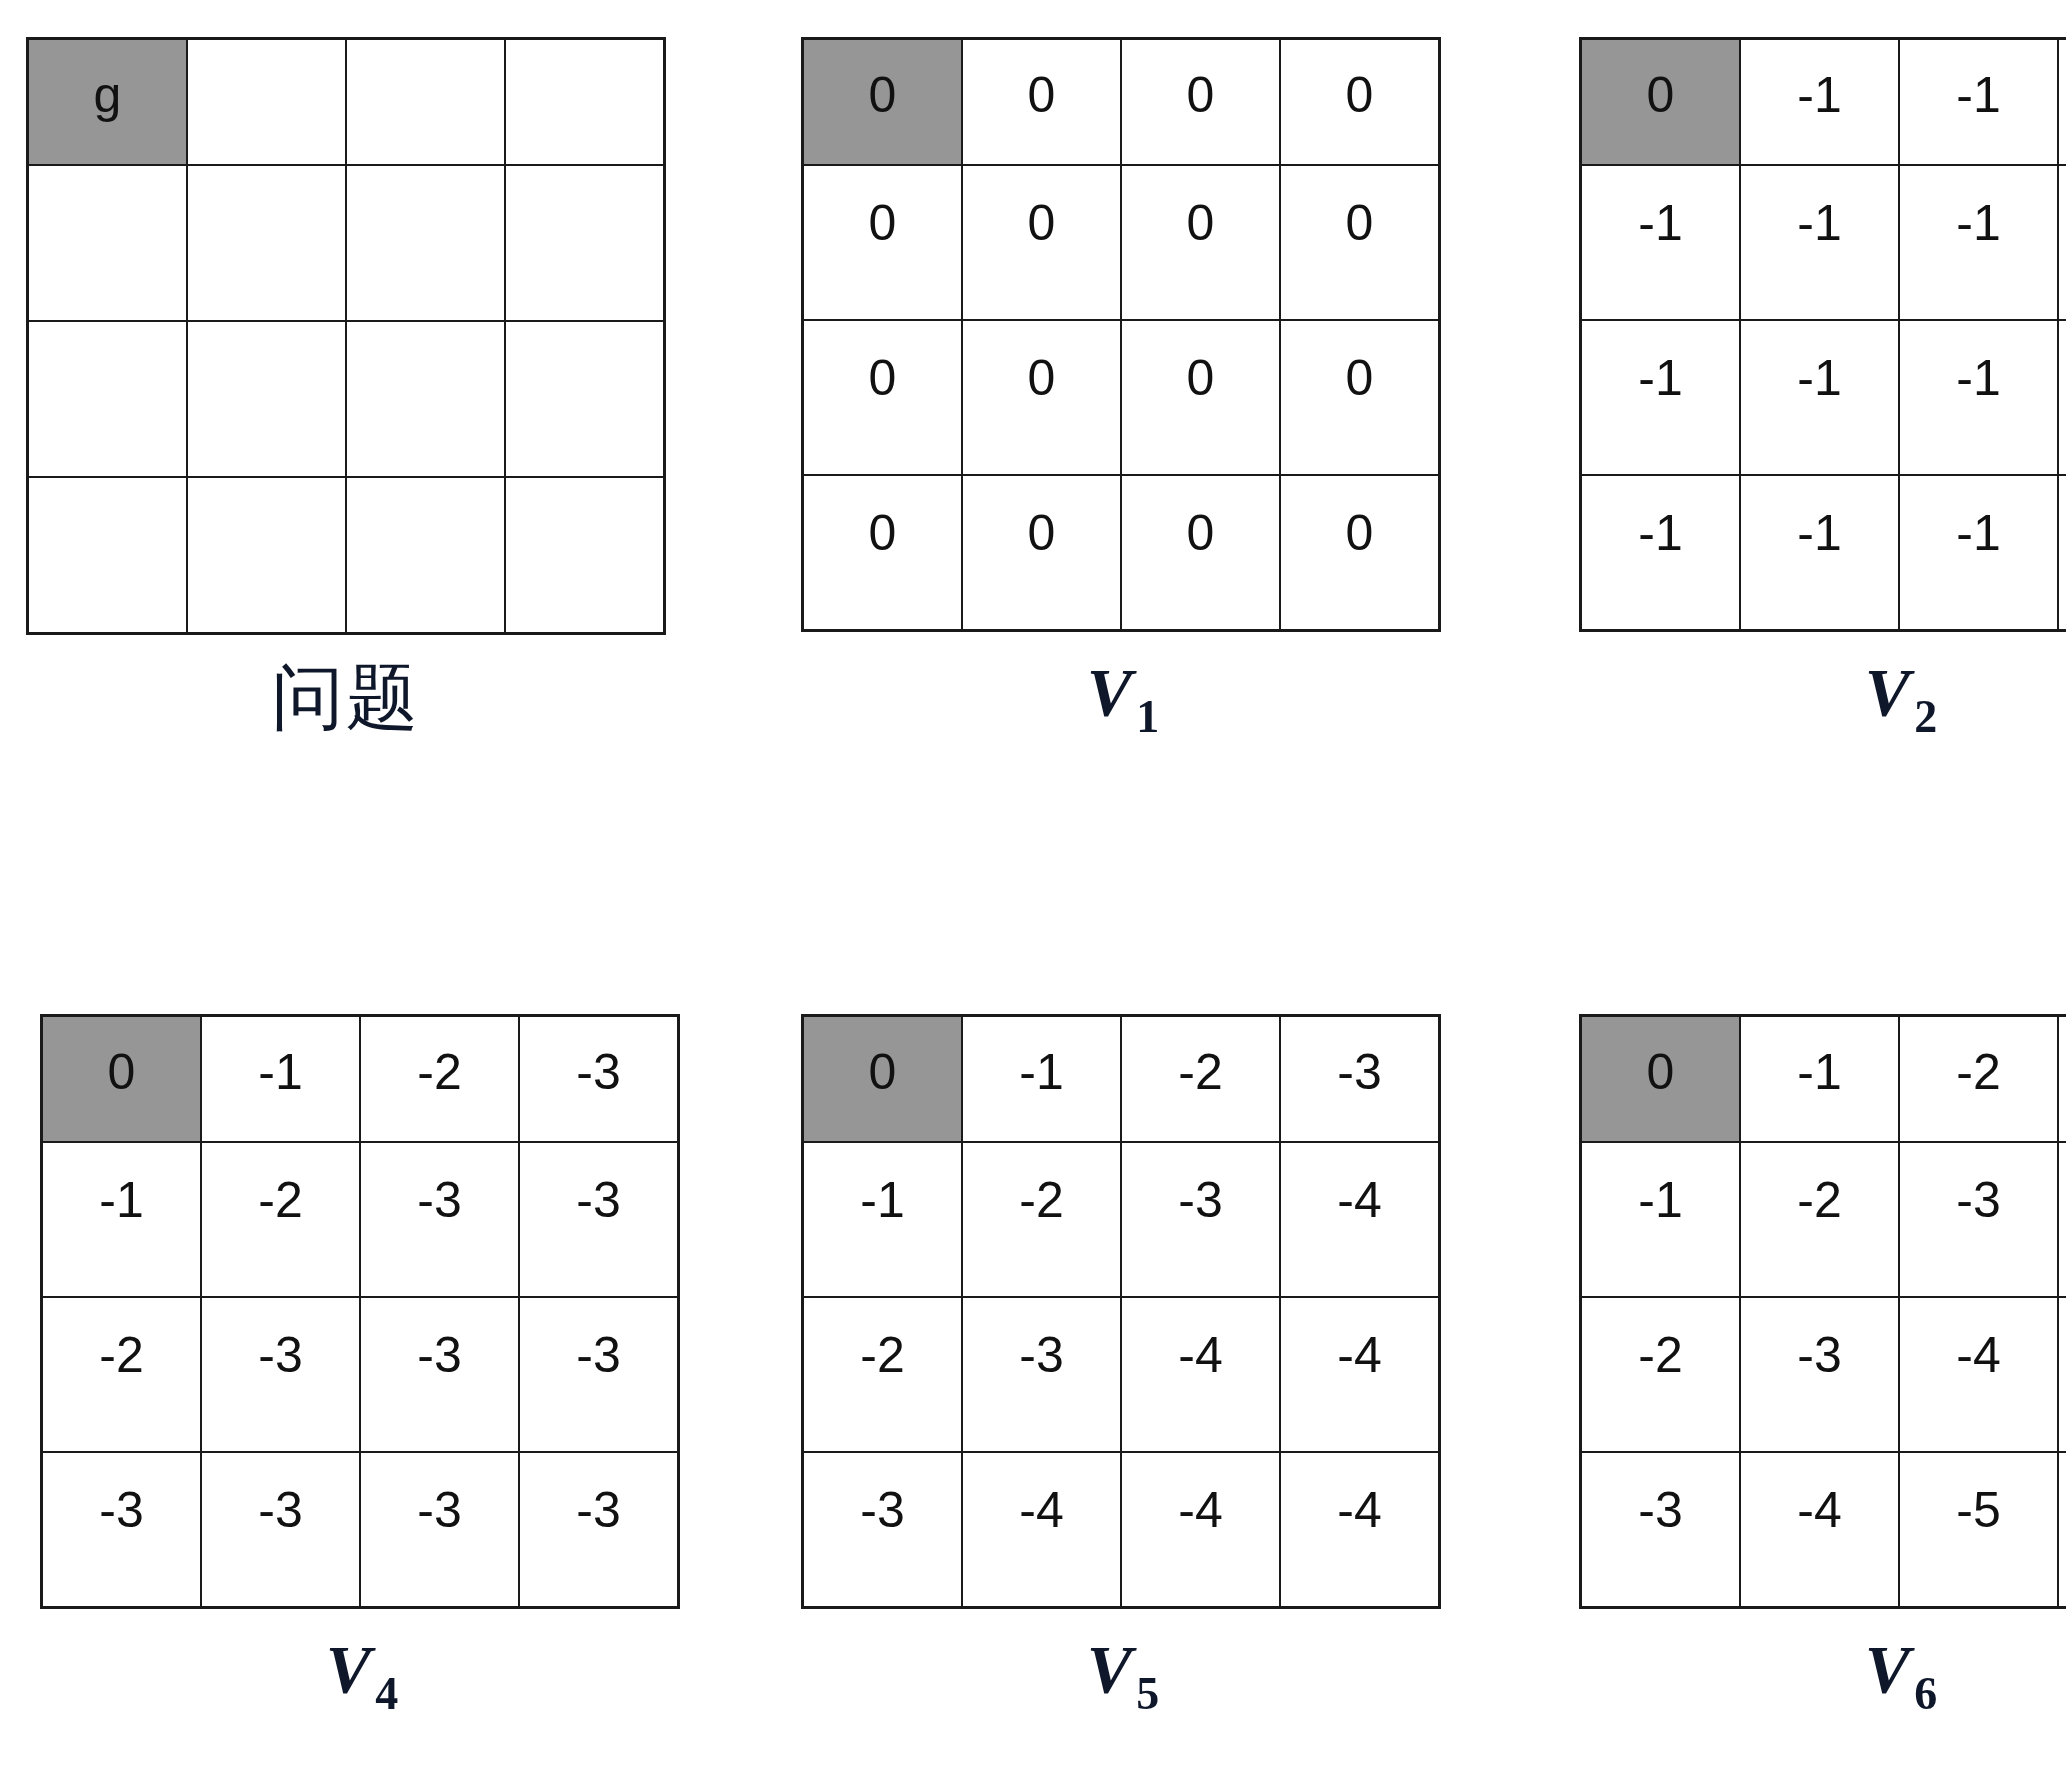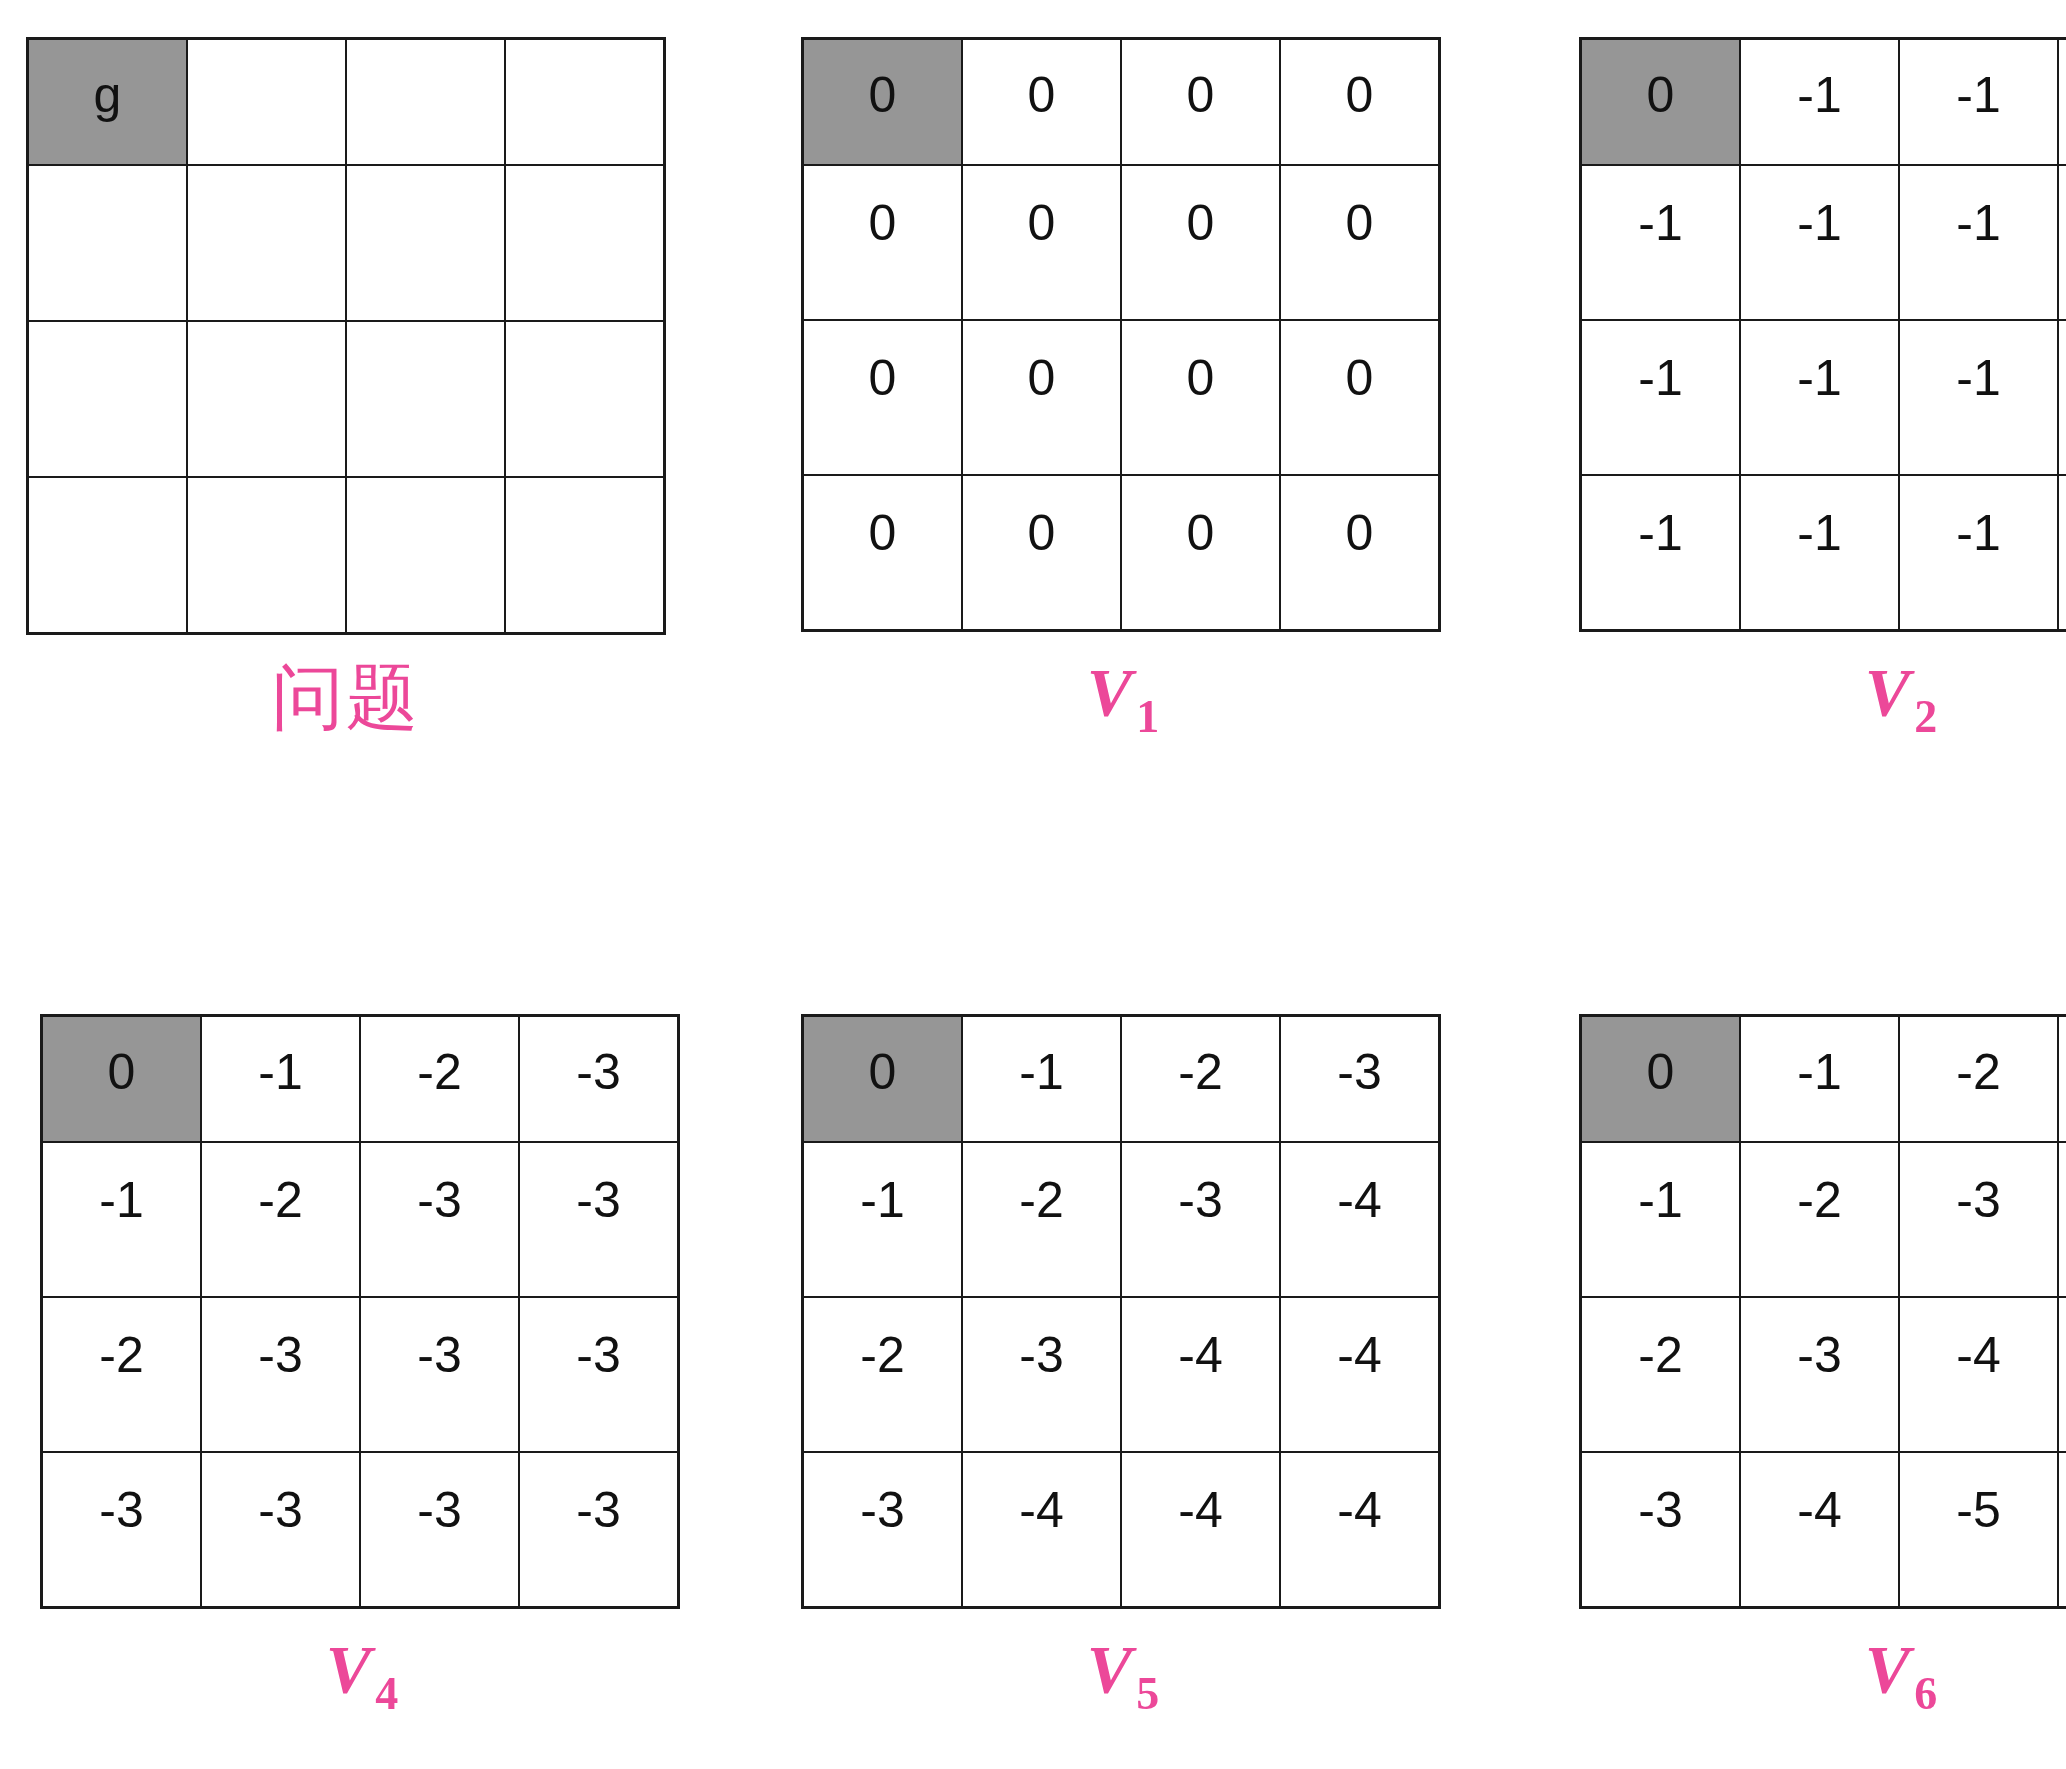--- a/index.html
+++ b/index.html
@@ -64,21 +64,21 @@
   .grid.empty tr:first-child td {
     height: 124px;
   }
 
   
   .caption {
     margin-top: 26px;
     font-family: "Liberation Serif", serif;
     font-size: 68px;
     line-height: 1;
-    color: #ec4899;
+    color: #0f172a;
     white-space: nowrap;
     display: flex;
     align-items: baseline;
     justify-content: center;
     height: 83px;
   }
   .caption .vsym {
     font-style: italic;
     font-weight: bold;
     font-family: "Liberation Serif", serif;

